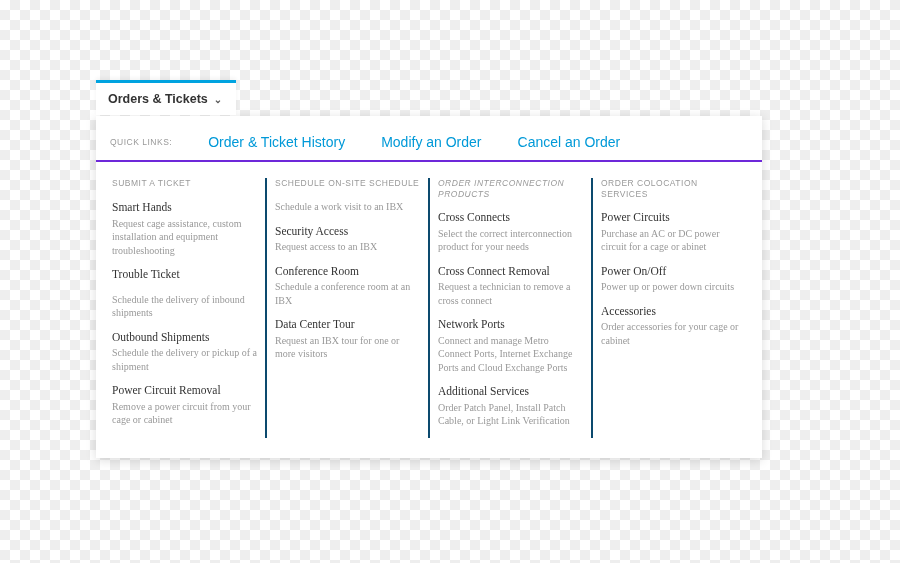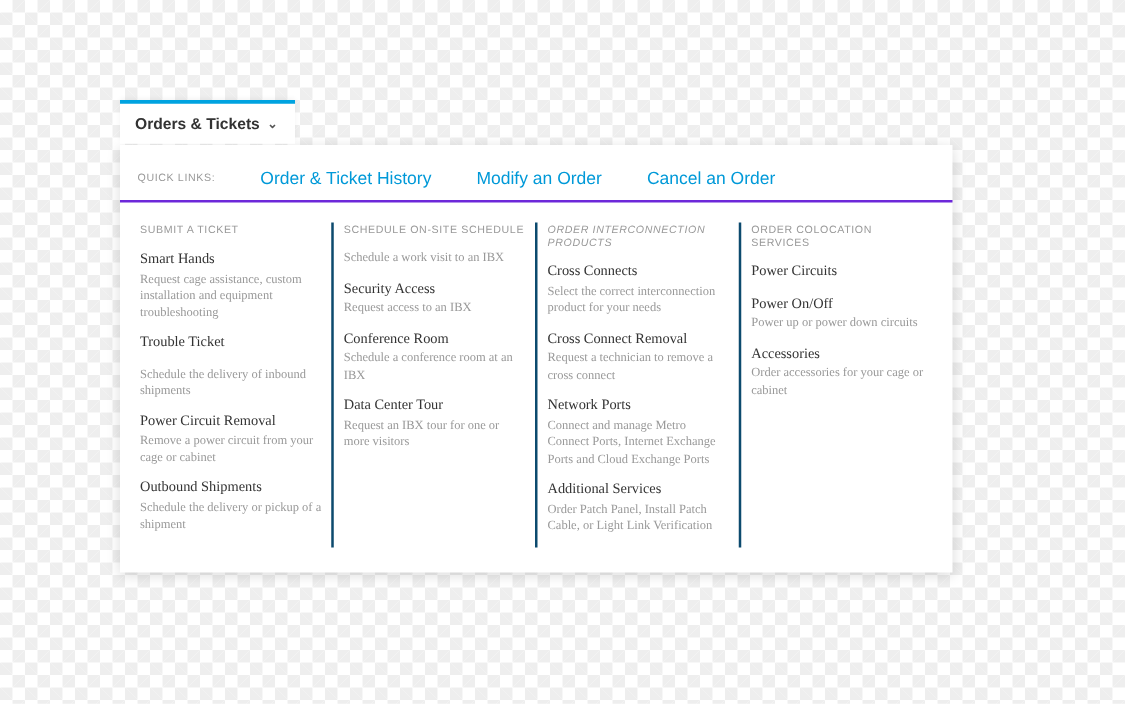--- a/index.html
+++ b/index.html
@@ -135,27 +135,27 @@
         <div class="item-title">Smart Hands</div>
         <div class="item-desc">Request cage assistance, custom installation and equipment troubleshooting</div>
       </div>
       <div class="item">
         <div class="item-title">Trouble Ticket</div>
       </div>
       <div class="item">
         <div class="item-desc">Schedule the delivery of inbound shipments</div>
       </div>
       <div class="item">
+        <div class="item-title">Outbound Shipments</div>
+        <div class="item-desc">Schedule the delivery or pickup of a shipment</div>
+      </div>
+      <div class="item">
         <div class="item-title">Power Circuit Removal</div>
         <div class="item-desc">Remove a power circuit from your cage or cabinet</div>
       </div>
-      <div class="item">
-        <div class="item-title">Outbound Shipments</div>
-        <div class="item-desc">Schedule the delivery or pickup of a shipment</div>
-      </div>
     </div>
 
     <div class="col">
       <div class="col-header">SCHEDULE ON-SITE SCHEDULE</div>
       <div class="item">
         <div class="item-desc">Schedule a work visit to an IBX</div>
       </div>
       <div class="item">
         <div class="item-title">Security Access</div>
         <div class="item-desc">Request access to an IBX</div>
@@ -187,20 +187,21 @@
       <div class="item">
         <div class="item-title">Additional Services</div>
         <div class="item-desc">Order Patch Panel, Install Patch Cable, or Light Link Verification</div>
       </div>
     </div>
 
     <div class="col">
       <div class="col-header">ORDER COLOCATION SERVICES</div>
       <div class="item">
         <div class="item-title">Power Circuits</div>
+        <div class="item-desc">Purchase an AC or DC power circuit for a cage or abinet</div>
       </div>
       <div class="item">
         <div class="item-title">Power On/Off</div>
         <div class="item-desc">Power up or power down circuits</div>
       </div>
       <div class="item">
         <div class="item-title">Accessories</div>
         <div class="item-desc">Order accessories for your cage or cabinet</div>
       </div>
     </div>

